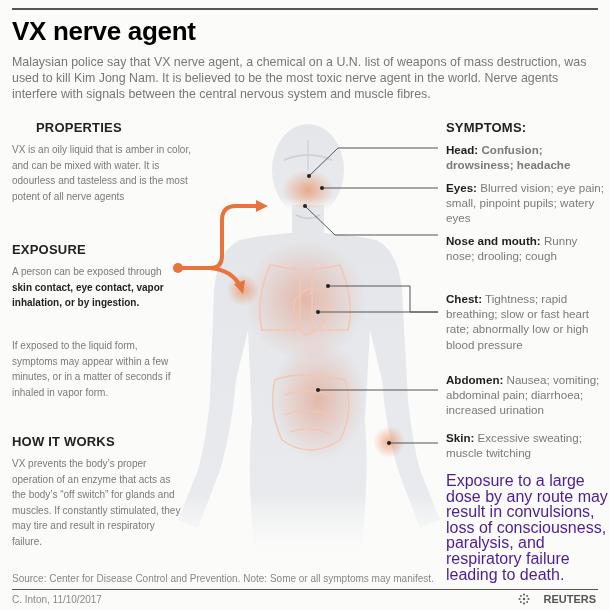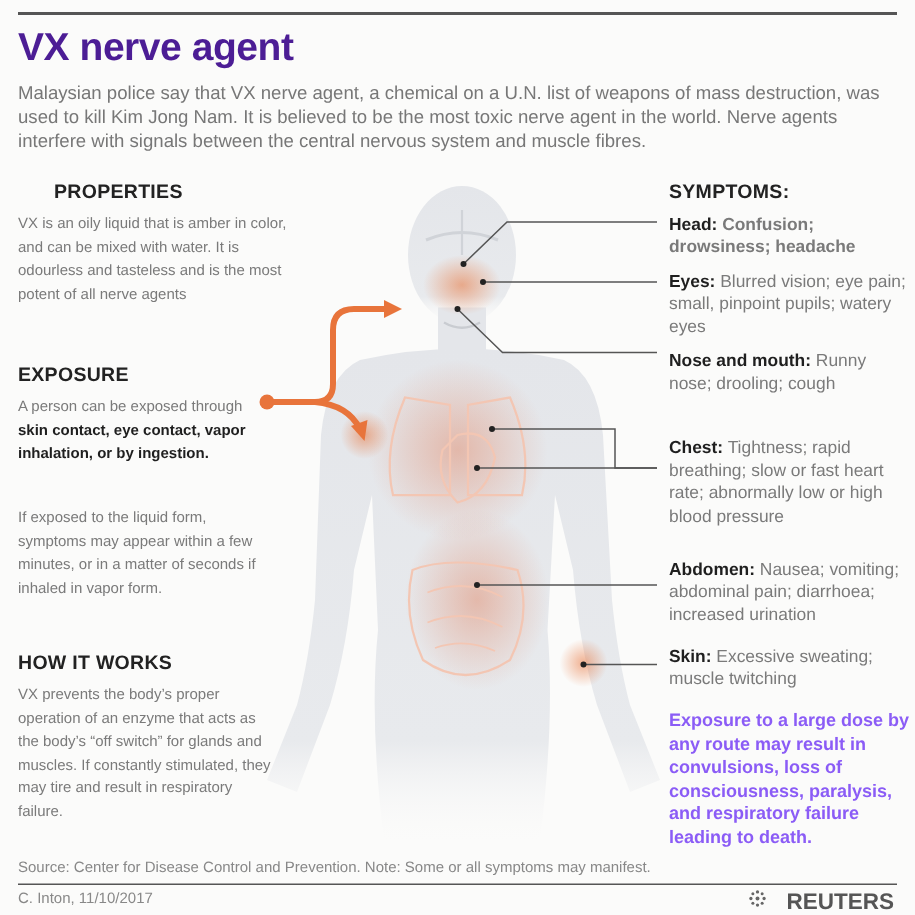--- a/index.html
+++ b/index.html
@@ -1,30 +1,30 @@
 <!DOCTYPE html>
 <html><head>
 <meta charset="utf-8">
 <style>
   * { box-sizing: border-box; margin: 0; padding: 0; }
   html, body { width: 610px; height: 610px; background: #fbfbfa; overflow: hidden; }
   body { font-family: "Liberation Sans", "DejaVu Sans", sans-serif; color: #222; position: relative; }
   .topline { position: absolute; left: 12px; right: 12px; top: 8px; height: 2px; background: #555; }
-  .title { position: absolute; left: 12px; top: 16px; font-size: 26px; font-weight: bold; color: #4c1d95; letter-spacing: -0.3px; }
+  .title { position: absolute; left: 12px; top: 16px; font-size: 26px; font-weight: bold; color: #000000; letter-spacing: -0.3px; }
   .intro { position: absolute; left: 12px; top: 54px; width: 590px; font-size: 12.4px; line-height: 16px; color: #777; }
   .sec-h { position: absolute; font-size: 13px; font-weight: bold; color: #222; letter-spacing: 0.2px; }
   .body-txt { position: absolute; font-size: 10px; line-height: 15.5px; color: #7a7a7a; }
   .body-txt b { color: #1f1f1f; }
   .sym { position: absolute; left: 446px; font-size: 11.6px; line-height: 15.2px; color: #7a7a7a; width: 160px; }
   .sym b { color: #1f1f1f; }
-  .warning { position: absolute; left: 446px; top: 473px; width: 165px; font-size: 12px; line-height: 15.6px; font-weight: bold; color: #8b5cf6; }
+  .warning { position: absolute; left: 446px; top: 473px; width: 165px; font-size: 16px; line-height: 15.6px; font-weight: normal; color: #4c1d95; }
   .source { position: absolute; left: 12px; top: 573px; font-size: 10px; color: #888; }
   .botline { position: absolute; left: 12px; right: 12px; top: 589px; height: 1px; background: #555; }
   .credit { position: absolute; left: 12px; top: 594px; font-size: 10px; color: #888; }
-  .brand { position: absolute; right: 14px; top: 593px; font-size: 15px; font-weight: bold; color: #555; display: flex; gap: 13px; }
+  .brand { position: absolute; right: 14px; top: 593px; font-size: 11px; font-weight: bold; color: #555; display: flex; gap: 13px; }
   .figure { position: absolute; left: 0; top: 0; width: 610px; height: 610px; pointer-events: none; }
 </style>
 </head>
 <body>
 
 <div class="topline"></div>
 <h1 class="title">VX nerve agent</h1>
 <p class="intro">Malaysian police say that VX nerve agent, a chemical on a U.N. list of weapons of mass destruction, was used to kill Kim Jong Nam. It is believed to be the most toxic nerve agent in the world. Nerve agents interfere with signals between the central nervous system and muscle fibres.</p>
 
 <svg class="figure" viewBox="0 0 610 610" xmlns="http://www.w3.org/2000/svg">

